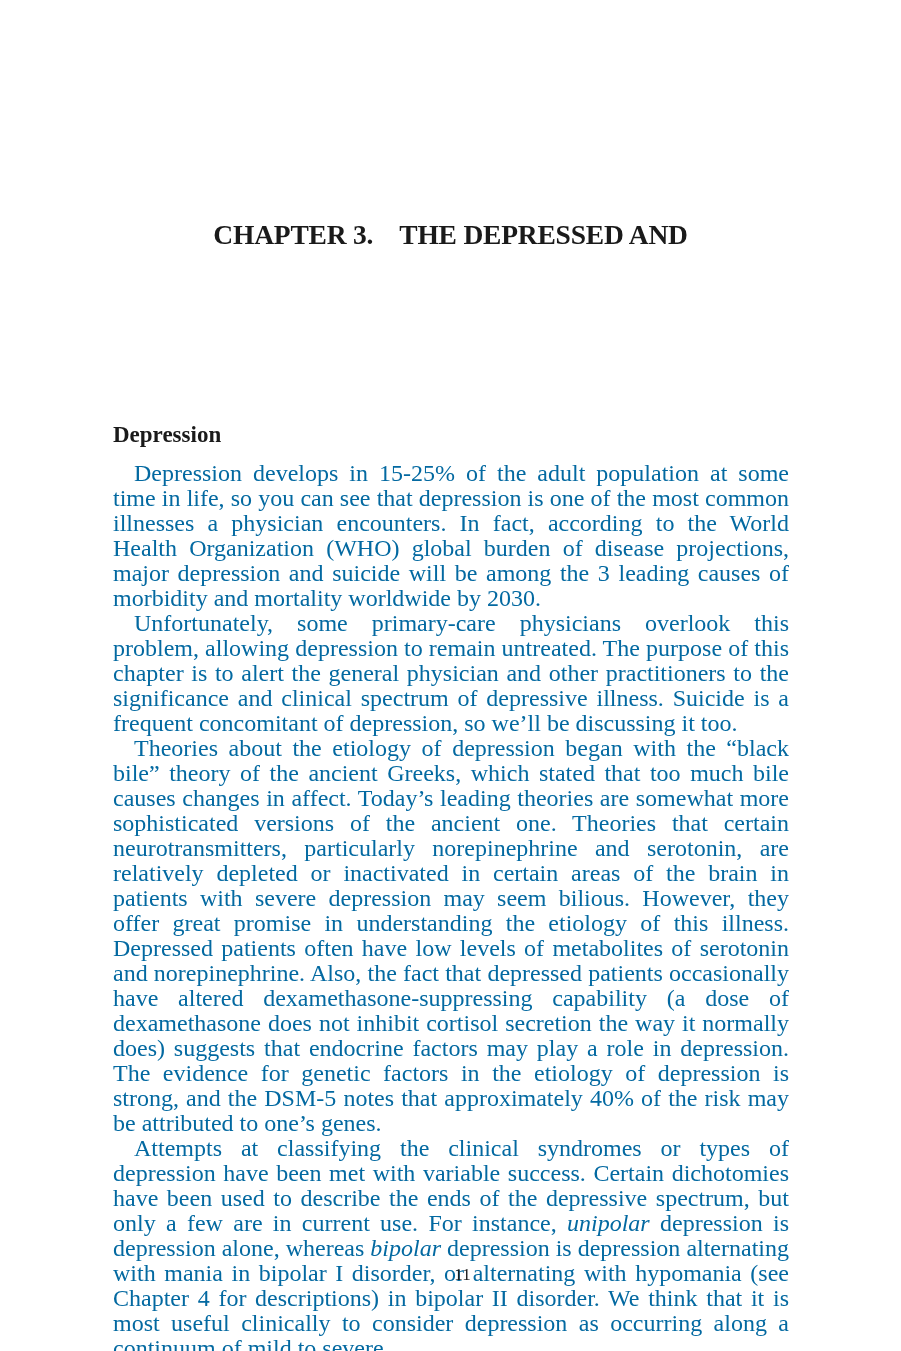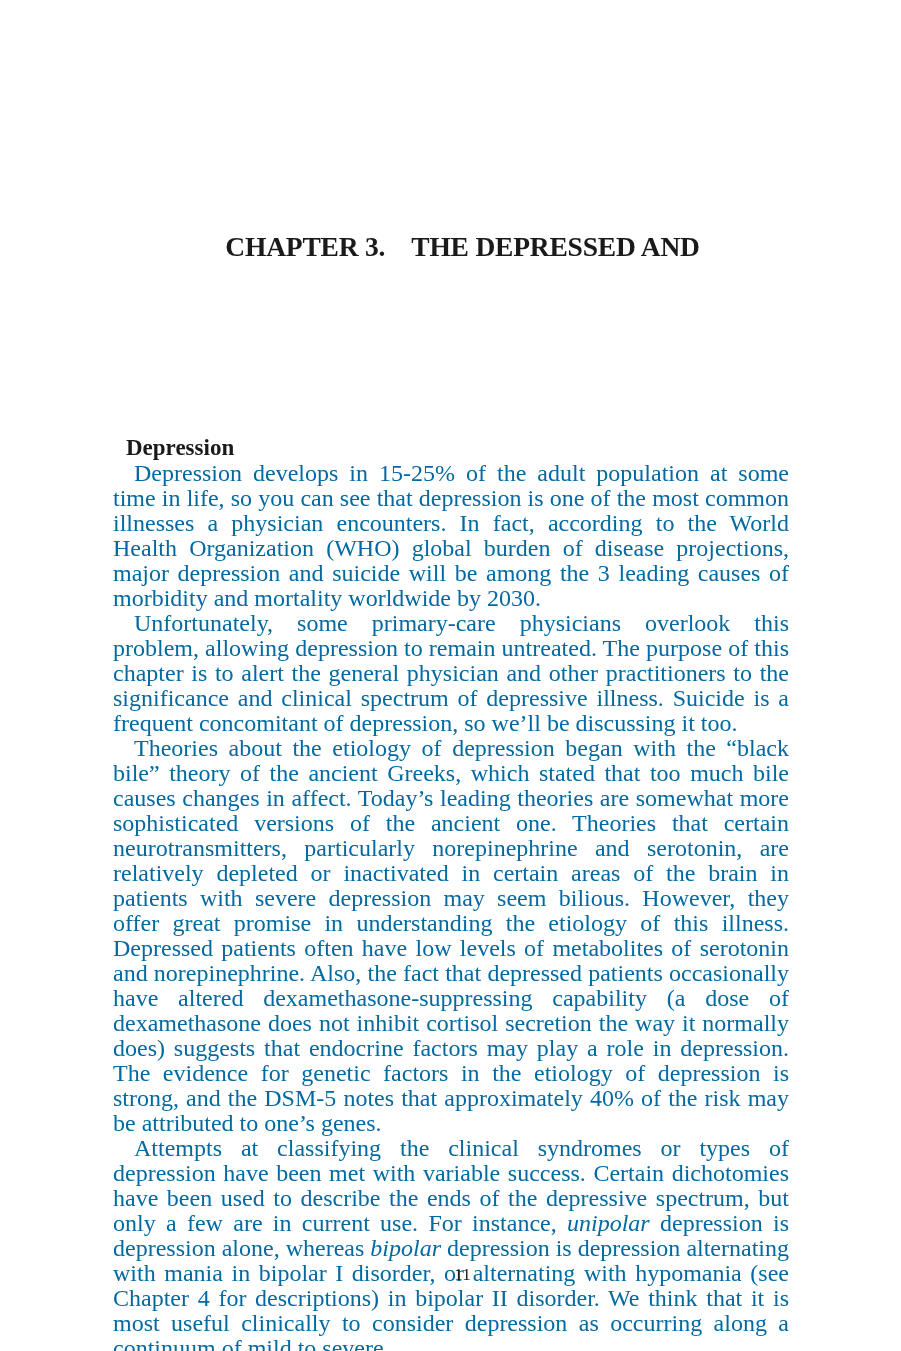--- a/index.html
+++ b/index.html
@@ -1,20 +1,20 @@
 <!DOCTYPE html>
 <html><head>
   <meta charset="utf-8">
   <style>
     html, body { margin: 0; padding: 0; background: #ffffff; }
     body { width: 901px; height: 1351px; position: relative; overflow: hidden; }
     .page { position: absolute; left: 0; top: 0; width: 901px; height: 1351px; background: #fff; color: #1a1a1a; font-family: "Liberation Serif", "DejaVu Serif", serif; }
-    .chapter-title { position: absolute; left: 113px; width: 675px; top: 218px; text-align: center; font-weight: bold; font-size: 27.5px; line-height: 33px; letter-spacing: -0.2px; color: #1a1a1a; margin: 12px; font-family: Liberation Serif, serif; }
+    .chapter-title { position: absolute; left: 113px; width: 675px; top: 218px; text-align: center; font-weight: bold; font-size: 27.5px; line-height: 33px; letter-spacing: -0.2px; color: #1a1a1a; margin: 0; font-family: Liberation Serif, serif; }
     .chapter-title .gap { display: inline-block; width: 26px; }
-    .section-heading { position: absolute; left: 113px; top: 420px; font-weight: bold; font-size: 23px; line-height: 30px; margin: 13px; color: #1a1a1a; }
+    .section-heading { position: absolute; left: 113px; top: 420px; font-weight: bold; font-size: 23px; line-height: 30px; margin: 0; color: #1a1a1a; }
     .body-text { position: absolute; left: 113px; top: 461px; width: 676px; font-size: 24px; line-height: 25px; text-align: justify; color: #0369a1; }
     .body-text p { margin: 0; text-indent: 21px; hyphens: manual; }
     .body-text em { font-style: italic; margin-top: 10px; }
     .page-number { position: absolute; left: 0; width: 901px; top: 1264px; text-align: center; font-size: 17px; line-height: 22px; color: #1c1c1c; padding-left: 12px; }
   </style>
 </head>
 <body>
 
 <div class="page">
 

